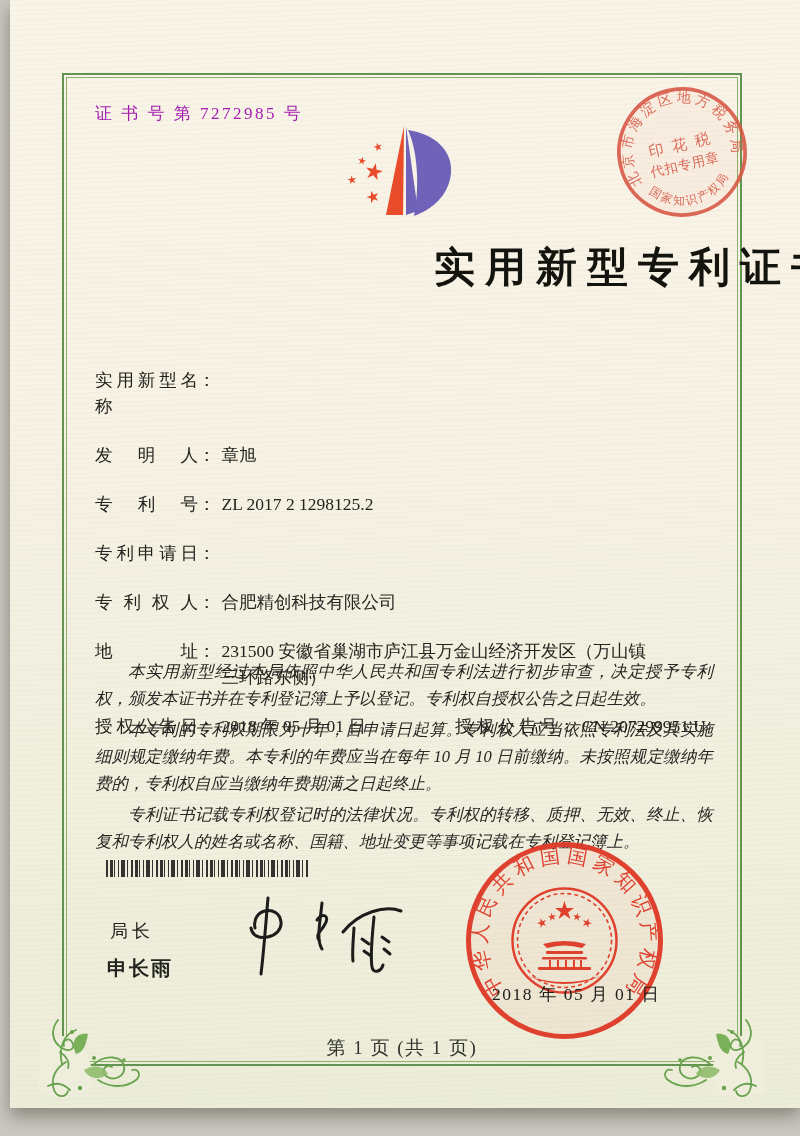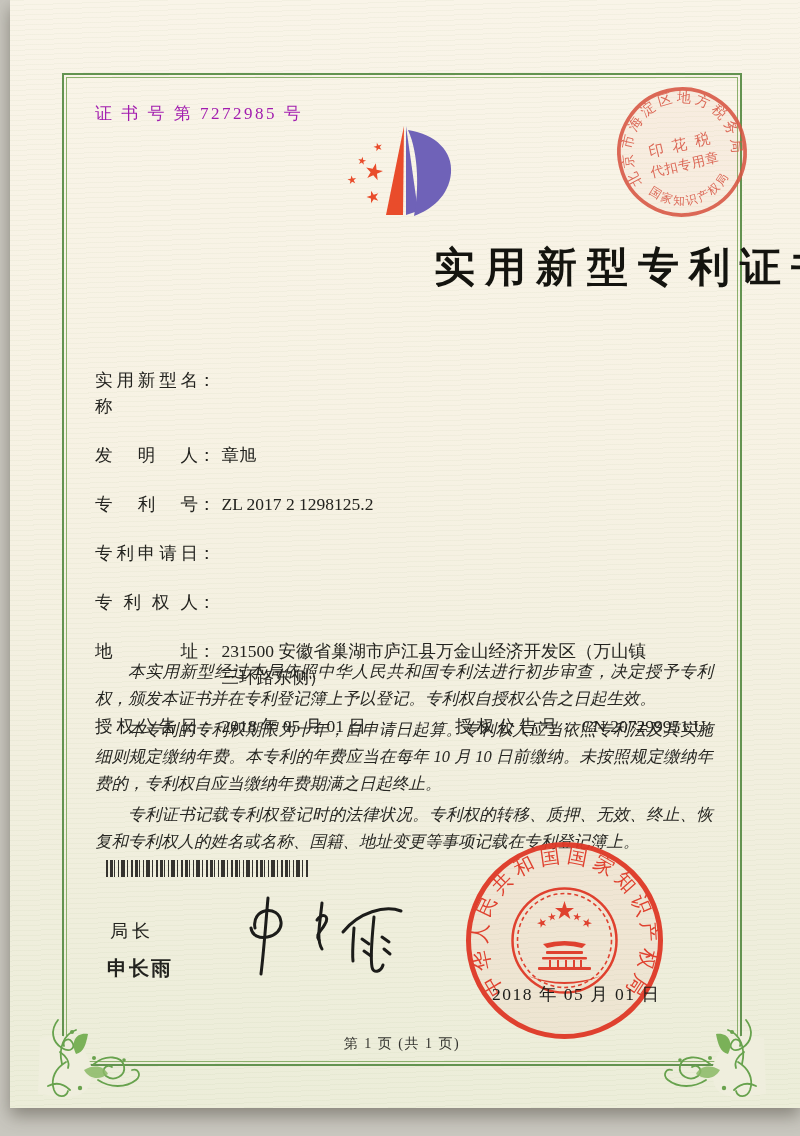--- a/index.html
+++ b/index.html
@@ -35,21 +35,21 @@
           #35332f 4px 7px,transparent 7px 8px,
           #35332f 8px 9px,transparent 9px 12px,
           #35332f 12px 13px,transparent 13px 15px,
           #35332f 15px 19px,transparent 19px 21px,
           #35332f 21px 22px,transparent 22px 25px);}
   #signer-title{left:110px;top:919px;font-size:18px;color:#23231f;letter-spacing:4px;}
   #signer-name{left:107px;top:955px;font-size:20px;color:#23231f;letter-spacing:2px;font-weight:bold;}
   #signature{left:225px;top:890px;}
   #seal{left:462px;top:838px;opacity:.95;}
   #seal-date{left:492px;top:982px;font-size:17.5px;color:#1d1d1a;letter-spacing:1.5px;}
-  #footer{left:62px;top:1035px;width:680px;text-align:center;font-size:14px;
+  #footer{left:62px;top:1035px;width:680px;text-align:center;font-size:19px;
         color:#33332e;letter-spacing:1.5px;}
   .fl{position:absolute;}
 </style>
 </head>
 <body>
 
 <div id="canvas">
   <div class="page"></div>
   <div class="frame"></div>
 
@@ -141,20 +141,21 @@
         <span class="fcolon">：</span>
       <span class="fvalue">ZL 2017 2 1298125.2</span>
     </div>
     <div class="frow">
       <span class="flabel">专利申请日</span>
         <span class="fcolon">：</span>
     </div>
     <div class="frow">
       <span class="flabel">专利权人</span>
         <span class="fcolon">：</span>
+      <span class="fvalue">合肥精创科技有限公司</span>
     </div>
     <div class="frow">
       <span class="flabel">地址</span>
         <span class="fcolon">：</span>
       <span class="fvalue"><span>231500 安徽省巢湖市庐江县万金山经济开发区（万山镇</span><span style="display:block">三环路东侧）</span></span>
     </div>
     <div class="frow">
       <span class="fgroup left">
         <span class="flabel">授权公告日</span>
           <span class="fcolon">：</span>

